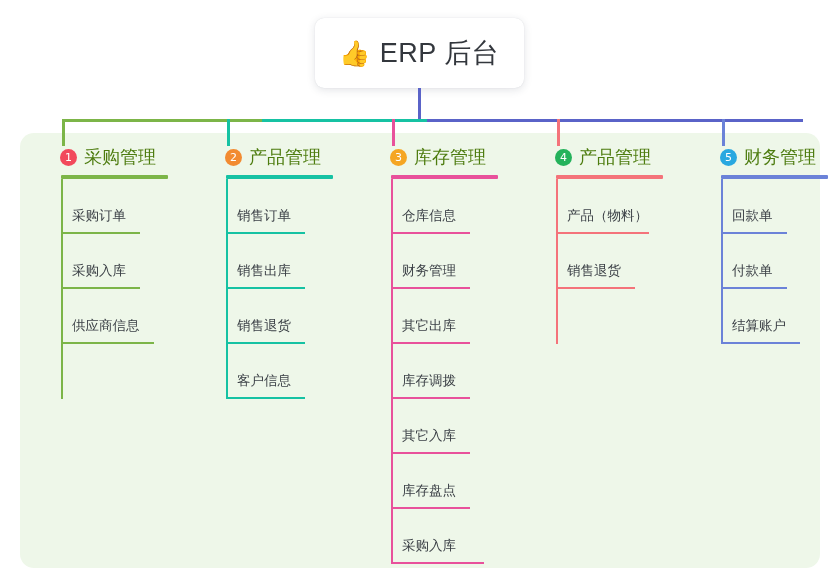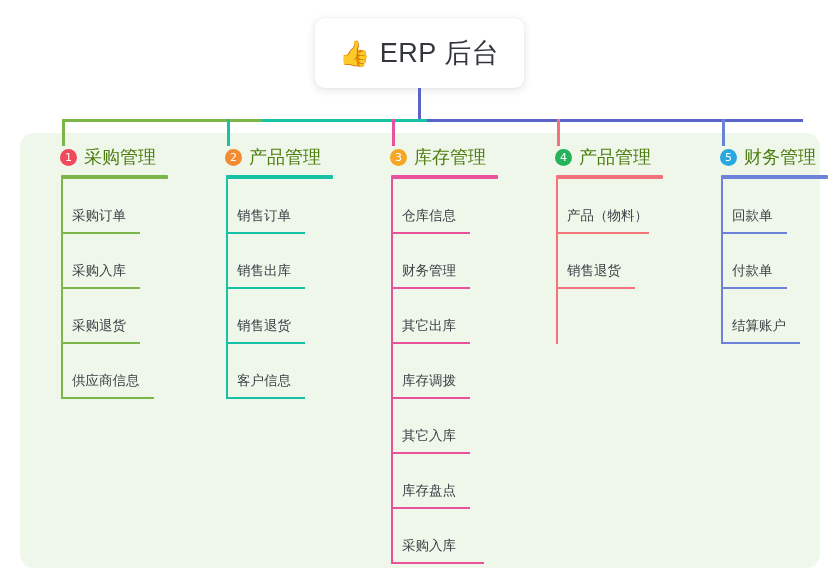--- a/index.html
+++ b/index.html
@@ -165,24 +165,20 @@
           <div class="trunk" style="left: 21px; top: 0px; height: 220px; background: rgb(124, 181, 72);"></div>
           <div class="item">
             <span class="item-label">采购订单</span>
             <div class="item-rule" style="width: 79px; background: rgb(124, 181, 72);"></div>
           </div>
           <div class="item">
             <span class="item-label">采购入库</span>
             <div class="item-rule" style="width: 79px; background: rgb(124, 181, 72);"></div>
           </div>
           <div class="item">
-            <span class="item-label">采购退货</span>
-            <div class="item-rule" style="width: 79px; background: rgb(124, 181, 72);"></div>
-          </div>
-          <div class="item">
             <span class="item-label">供应商信息</span>
             <div class="item-rule" style="width: 93px; background: rgb(124, 181, 72);"></div>
           </div>
         </div>
       </div>
       <div class="col" style="left: 205px;">
         <div class="col-head">
           <span class="badge" style="background: rgb(242, 139, 49);">2</span>
           <span class="col-title">产品管理</span>
         </div>

